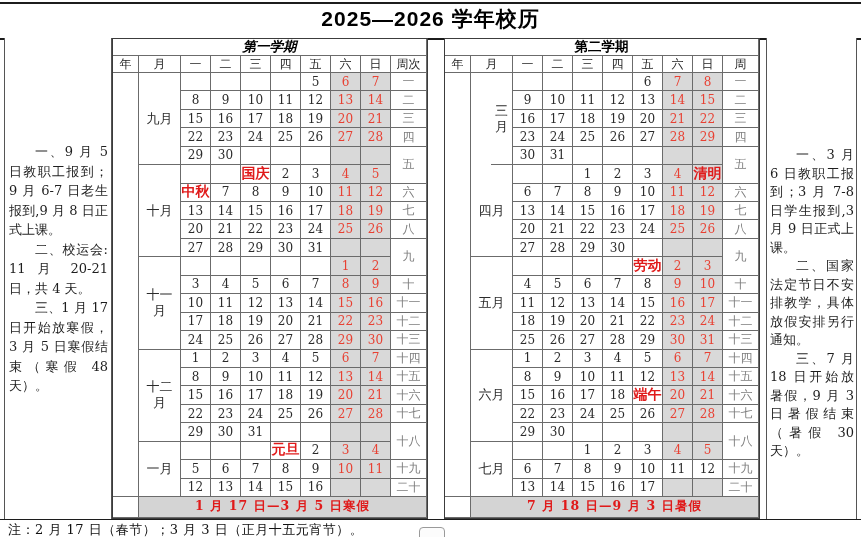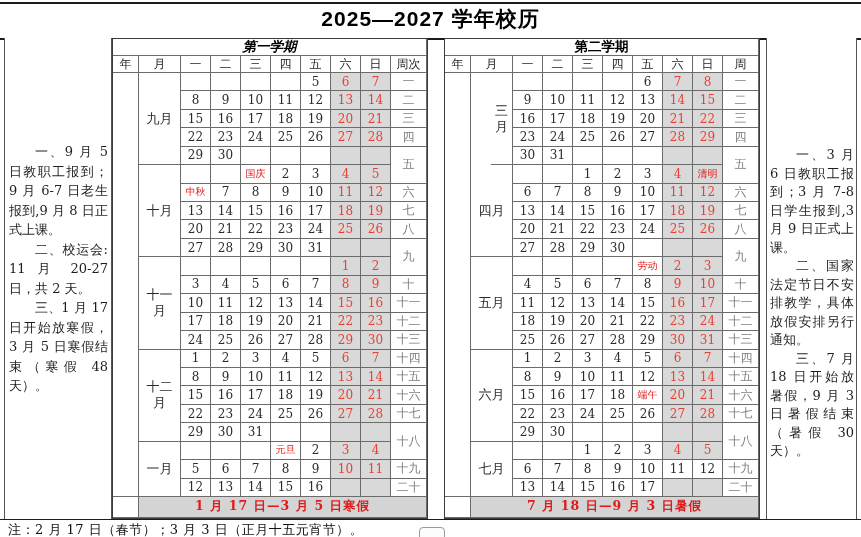--- a/index.html
+++ b/index.html
@@ -37,44 +37,44 @@
     box-sizing:border-box;overflow:hidden;
   }
   .cal-title{font-weight:bold;font-size:13.5px;color:#000;}
   .hdr{font-size:12px;color:#222;}
   .year-cell{background:#fff;}
   .month{font-size:13px;color:#2b2b2b;text-align:center;line-height:16px;padding:0 5px;}
   .week{font-size:12px;color:#7d7d7d;}
   .day{font-size:12px;color:#2b2b2b;}
   .day.weekend{background:#d9d9d9;}
   .day.red{color:#e84133;}
-  .day.festival{color:#e01a1a;font-weight:normal;font-size:10px;}
+  .day.festival{color:#e01a1a;font-weight:bold;font-size:14px;}
   .day.plain{background:#fff;color:#2b2b2b;}
   .vacation{
     background:#d4d4d4;color:#e01a1a;font-weight:bold;font-size:12.5px;letter-spacing:1px;
   }
   .footnote{
     position:absolute;top:521px;left:8px;font-size:13px;color:#111;letter-spacing:0.5px;
   }
   .page-num-box{
     position:absolute;left:419px;top:527px;width:26px;height:16px;
     border:1.5px solid #9a9a9a;border-radius:4px;background:#fcfcfc;box-sizing:border-box;
   }
 </style>
 </head>
 <body>
 
 <div class="page">
   <div class="rule" style="top:2px;height:2px;"></div>
-  <div class="page-title">2025—2027 学年校历</div>
+  <div class="page-title">2025—2026 学年校历</div>
   <div class="rule" style="top:38px;height:1.5px;"></div>
 
   <div class="side-notes" id="left-notes">
     <p>一、9 月 5 日教职工报到；9 月 6-7 日老生报到,9 月 8 日正式上课。</p>
-    <p>二、校运会: 11 月 20-27 日，共 2 天。</p>
+    <p>二、校运会: 11 月 20-21 日，共 4 天。</p>
     <p>三、1 月 17 日开始放寒假，3 月 5 日寒假结束（寒假 48 天）。</p>
   </div>
 
   <div class="cal" id="cal1">
       <div class="cell cal-title" style="grid-area: 1 / 1 / span 1 / span 10; font-style: italic;">第一学期</div>
       <div class="cell hdr" style="grid-area: 2 / 1 / span 1 / span 1;">年</div>
       <div class="cell hdr" style="grid-area: 2 / 2 / span 1 / span 1;">月</div>
       <div class="cell hdr" style="grid-area: 2 / 3 / span 1 / span 1;">一</div>
       <div class="cell hdr" style="grid-area: 2 / 4 / span 1 / span 1;">二</div>
       <div class="cell hdr" style="grid-area: 2 / 5 / span 1 / span 1;">三</div>

